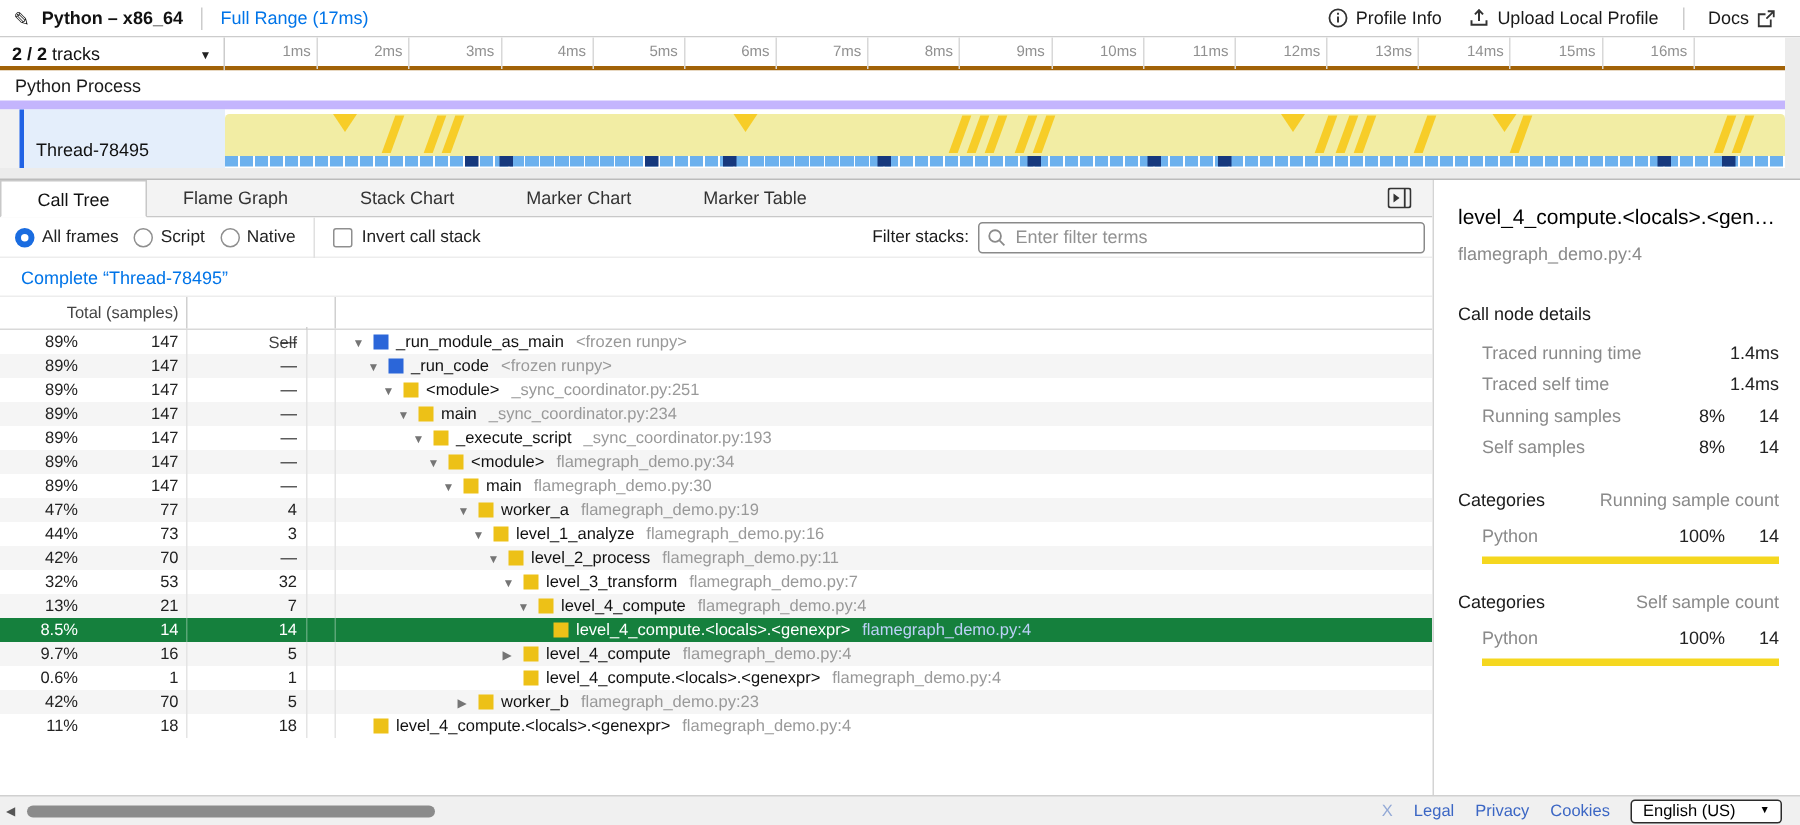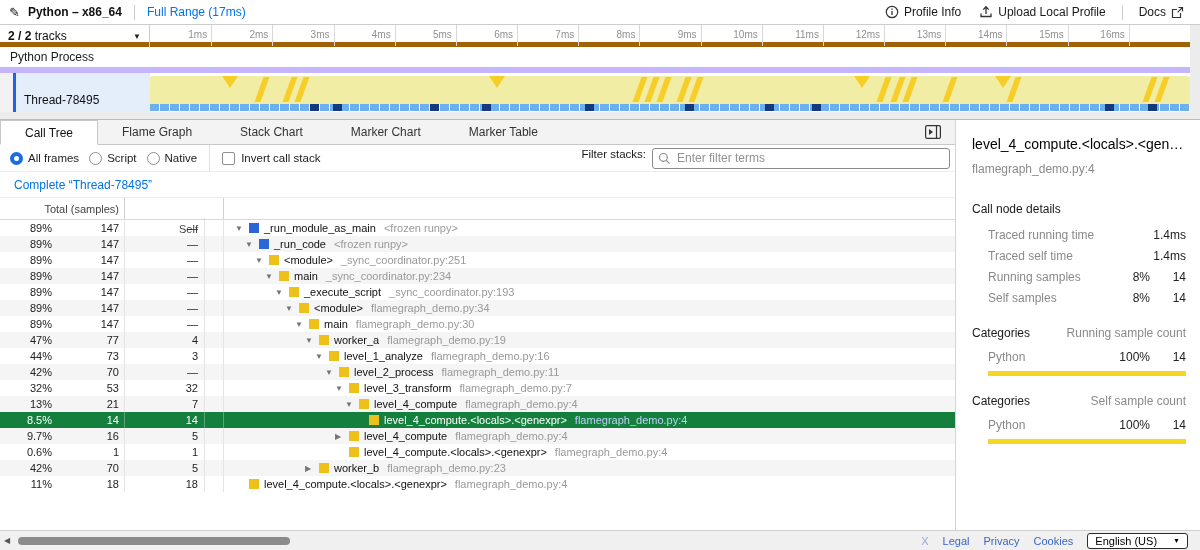--- a/index.html
+++ b/index.html
@@ -13,21 +13,21 @@
   .pencil { font-size:13px; color:#111; }
   .apptitle { font-weight:bold; font-size:12px; color:#111; }
   .vsep { width:1px; height:15px; background:#ccc; margin:0 4px; }
   .bluelink { color:#0074e8; font-size:12px; cursor:pointer; text-decoration:none; }
   .topbar .right { margin-left:auto; display:flex; align-items:center; gap:6px; padding-right:10px; }
   .tbbtn { display:flex; align-items:center; gap:5px; padding:2px 6px; color:#1a1a1a; cursor:pointer; font-size:12px; }
   .tbbtn svg { display:block; }
 
   
   .timeline { position:absolute; top:25px; left:0; right:0; height:95px; background:#fff; }
-  .ruler { position:absolute; top:0; left:0; right:0; height:22px; border-bottom:5px solid #a16207; }
+  .ruler { position:absolute; top:0; left:0; right:0; height:22px; border-bottom:3px solid #a16207; }
   .trackselect { position:absolute; left:0; top:0; width:150px; height:22px; border-right:1px solid #ccc; display:flex; align-items:center; padding:0 8px; cursor:pointer; }
   .trackselect .lbl { font-size:12px; color:#111; }
   .trackselect .lbl b { font-weight:bold; }
   .trackselect .dd { margin-left:auto; font-size:8px; color:#222; }
   .tick-line { position:absolute; top:0; width:1px; height:21px; background:#d8d8d8; }
   .tick-label { position:absolute; top:4px; width:56px; text-align:right; font-size:10px; color:#909090; }
   .procrow { position:absolute; top:22px; left:0; right:10px; height:26px; background:#fff; border-bottom:6px solid #c4b5fd; display:flex; align-items:center; padding-left:10px; font-size:12px; color:#1a1a1a; }
   .threadrow { position:absolute; top:48px; left:0; right:0; height:39px; }
   .thread-gutter { position:absolute; left:0; top:0; width:13px; height:39px; background:#f2f2f2; }
   .thread-label { position:absolute; left:13px; top:0; width:137px; height:53px; background:#e4eefb; border-left:3px solid #2163e5; display:flex; align-items:center; padding-left:8px; font-size:12px; color:#111; cursor:pointer; }
@@ -48,21 +48,21 @@
   .tab { padding:0 24px; display:flex; align-items:center; font-size:12px; color:#333; cursor:pointer; }
   .tab.active { background:#fff; border-left:1px solid #c8c8c8; border-right:1px solid #c8c8c8; border-top:1px solid #c8c8c8; margin-bottom:-1px; border-bottom:1px solid #fff; color:#111; }
   .panel-toggle { position:absolute; right:14px; top:5px; width:16px; height:14px; cursor:pointer; }
 
   .toolbar { position:absolute; top:25px; left:0; right:0; height:27px; background:#fff; border-bottom:1px solid #ededed; display:flex; align-items:center; font-size:11.5px; }
   .radio-item { display:flex; align-items:center; gap:5px; margin-right:10px; cursor:pointer; }
   .radio-dot { width:13px; height:13px; border-radius:50%; border:1px solid #8f8f8f; background:#fff; }
   .radio-dot.on { border:4px solid #1a6ce0; }
   .tb-sep { width:1px; height:27px; background:#e0e0e0; margin:0 12px 0 2px; }
   .checkbox { width:13px; height:13px; border:1px solid #8f8f8f; border-radius:2px; background:#fff; margin-right:6px; cursor:pointer; }
-  .filter-group { margin-left:auto; display:flex; padding-right:5px; }
+  .filter-group { margin-left:auto; display:flex; align-items:center; padding-right:5px; }
   .filter-label { margin-right:6px; color:#1a1a1a; }
   .filter-box { position:relative; }
   .filter-input { width:298px; height:21px; border:1px solid #8a8a8a; border-radius:3px; padding:0 6px 0 24px; font-size:12px; font-family:"Liberation Sans",sans-serif; color:#222; outline:none; }
   .filter-input::placeholder { color:#919191; }
   .mag { position:absolute; left:6px; top:4px; }
 
   .breadcrumb { position:absolute; top:52px; left:0; right:0; height:26px; border-bottom:1px solid #ededed; display:flex; align-items:center; padding-left:14px; }
 
   .thead { position:absolute; top:78px; left:0; right:0; height:22px; border-bottom:1px solid #d9d9d9; display:flex; font-size:11px; color:#444; align-items:center; }
   .hc1 { width:125px; text-align:right; padding-right:5px; border-right:1px solid #d0d0d0; height:100%; display:flex; align-items:center; justify-content:flex-end; }

